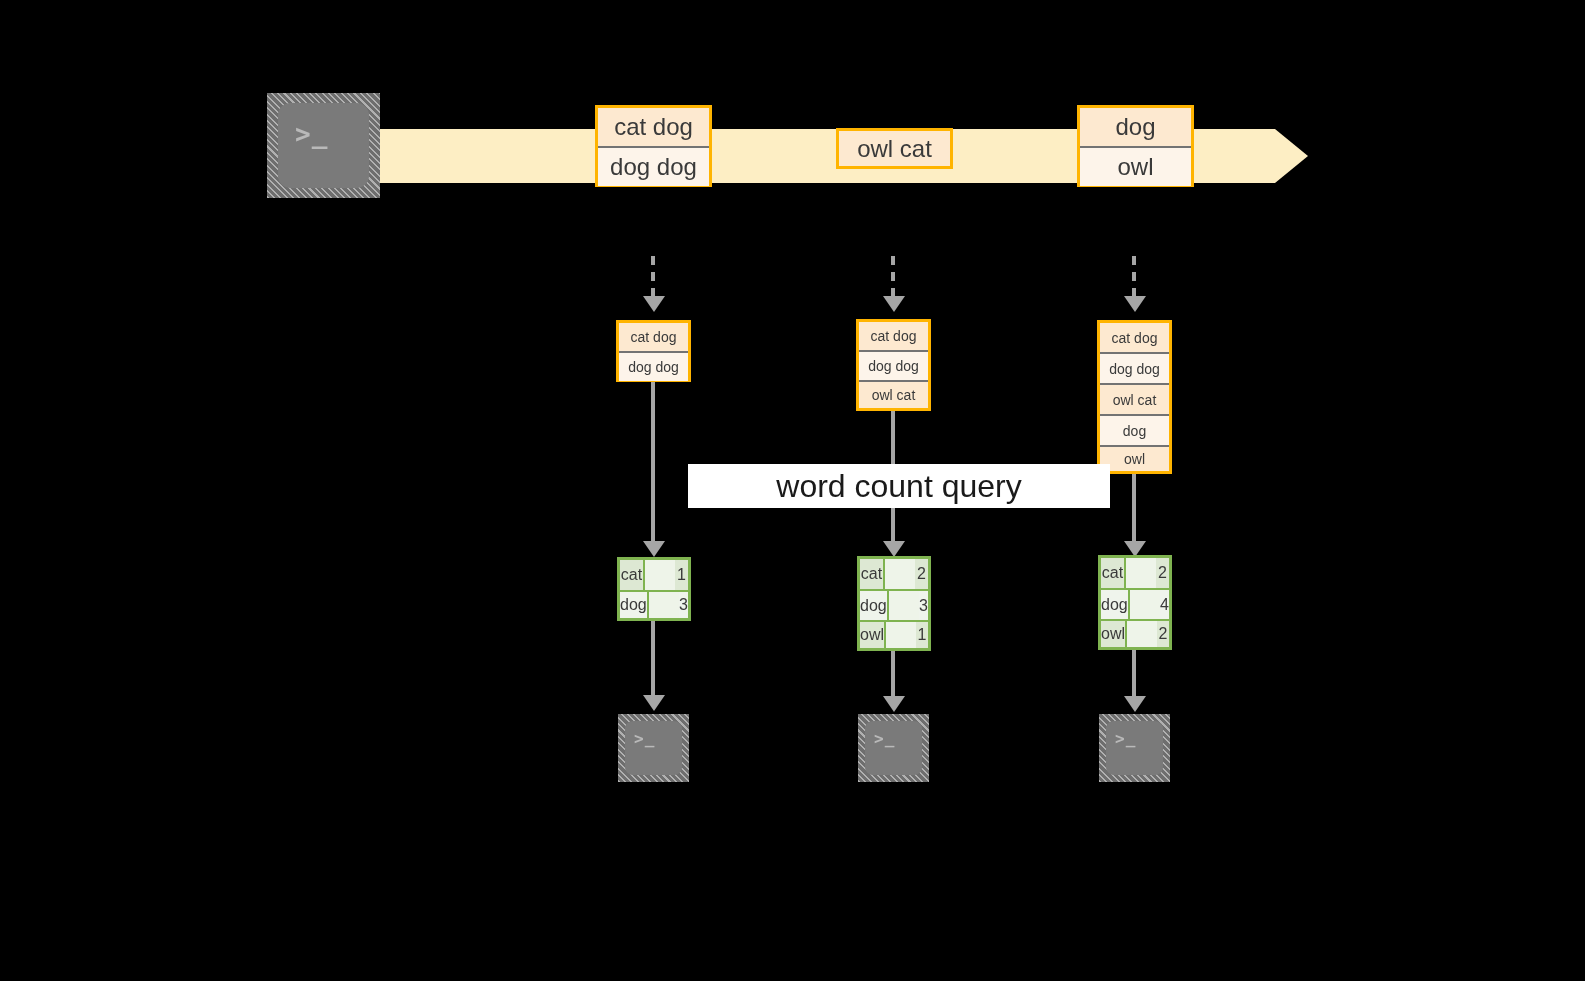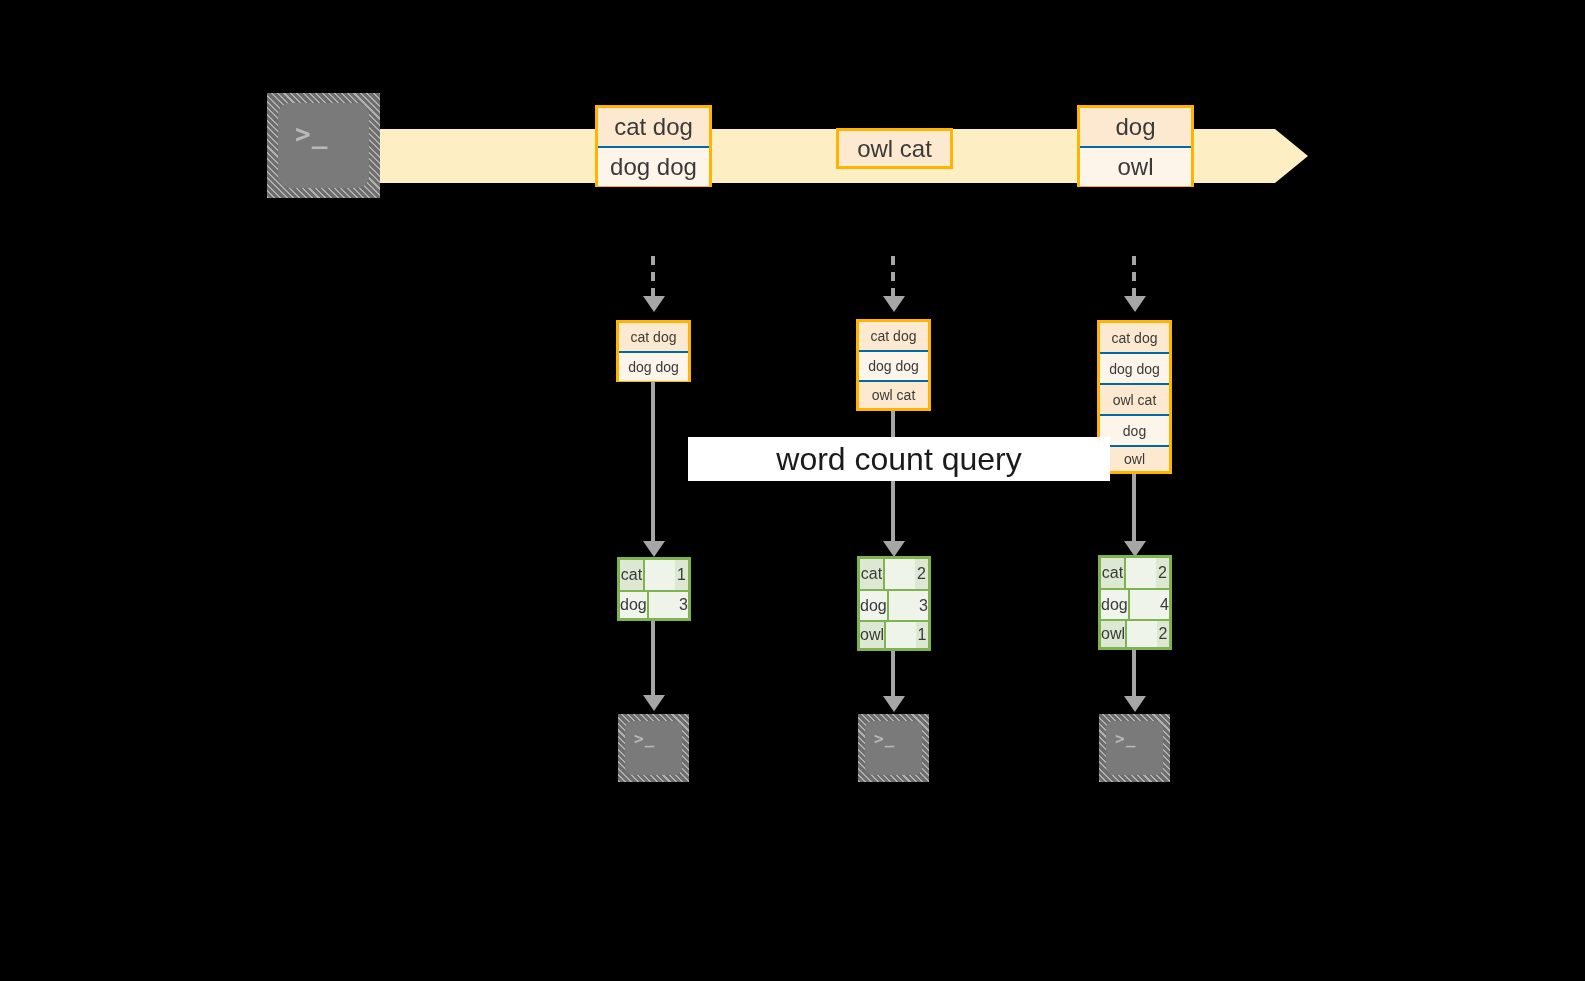--- a/index.html
+++ b/index.html
@@ -25,21 +25,21 @@
   
   .timeline{position:absolute;}
   .timeline .band{position:absolute;background:#fdeec4;}
   .timeline .head{position:absolute;width:0;height:0;
     border-top:27px solid transparent;border-bottom:27px solid transparent;
     border-left:33px solid #fdeec4;}
 
   
   .obox{position:absolute;box-sizing:border-box;border:3px solid #ffb400;background:#fdf1e2;}
   .obox .cell{box-sizing:border-box;display:flex;align-items:center;justify-content:center;
-      color:#3a3a3a;border-bottom:2px solid #0369a1;background:#fde9d0;}
+      color:#3a3a3a;border-bottom:2px solid #737373;background:#fde9d0;}
   .obox .cell.alt{background:#fdf4ea;}
   .obox .cell:last-child{border-bottom:none;}
 
   
   .gbox{position:absolute;box-sizing:border-box;border:3px solid #7fb350;background:#eef4e9;}
   .gbox .row{display:flex;box-sizing:border-box;border-bottom:2px solid #7fb350;gap:30px;}
   .gbox .row:last-child{border-bottom:none;}
   .gbox .row .k,.gbox .row .v{box-sizing:border-box;display:flex;align-items:center;
       justify-content:center;color:#3a3a3a;background:#dde8d3;}
   .gbox .row.alt .k,.gbox .row.alt .v{background:#eff4ec;}
@@ -117,21 +117,21 @@
 
   <div class="vline" style="left:651px;top:382px;height:160px;"></div>
   <div class="ahead" style="left:643px;top:541px;"></div>
 
   <div class="vline" style="left:891px;top:411px;height:131px;"></div>
   <div class="ahead" style="left:883px;top:541px;"></div>
 
   <div class="vline" style="left:1132px;top:474px;height:68px;"></div>
   <div class="ahead" style="left:1124px;top:541px;"></div>
 
-  <div class="wlabel" style="left:688px;top:437px;width:422px;height:44px;">word count query</div>
+  <div class="wlabel" style="left:688px;top:464px;width:422px;height:44px;">word count query</div>
 
   <div class="gbox" style="left:617px;top:557px;width:74px;height:64px;">
     <div class="row" style="height:32px;">
       <div class="k" style="width:44px;font-size:16px;">cat</div>
       <div class="v" style="width:24px;font-size:16px;">1</div>
     </div>
     <div class="row alt" style="height:26px;">
       <div class="k" style="width:44px;font-size:16px;">dog</div>
       <div class="v" style="width:24px;font-size:16px;">3</div>
     </div>

